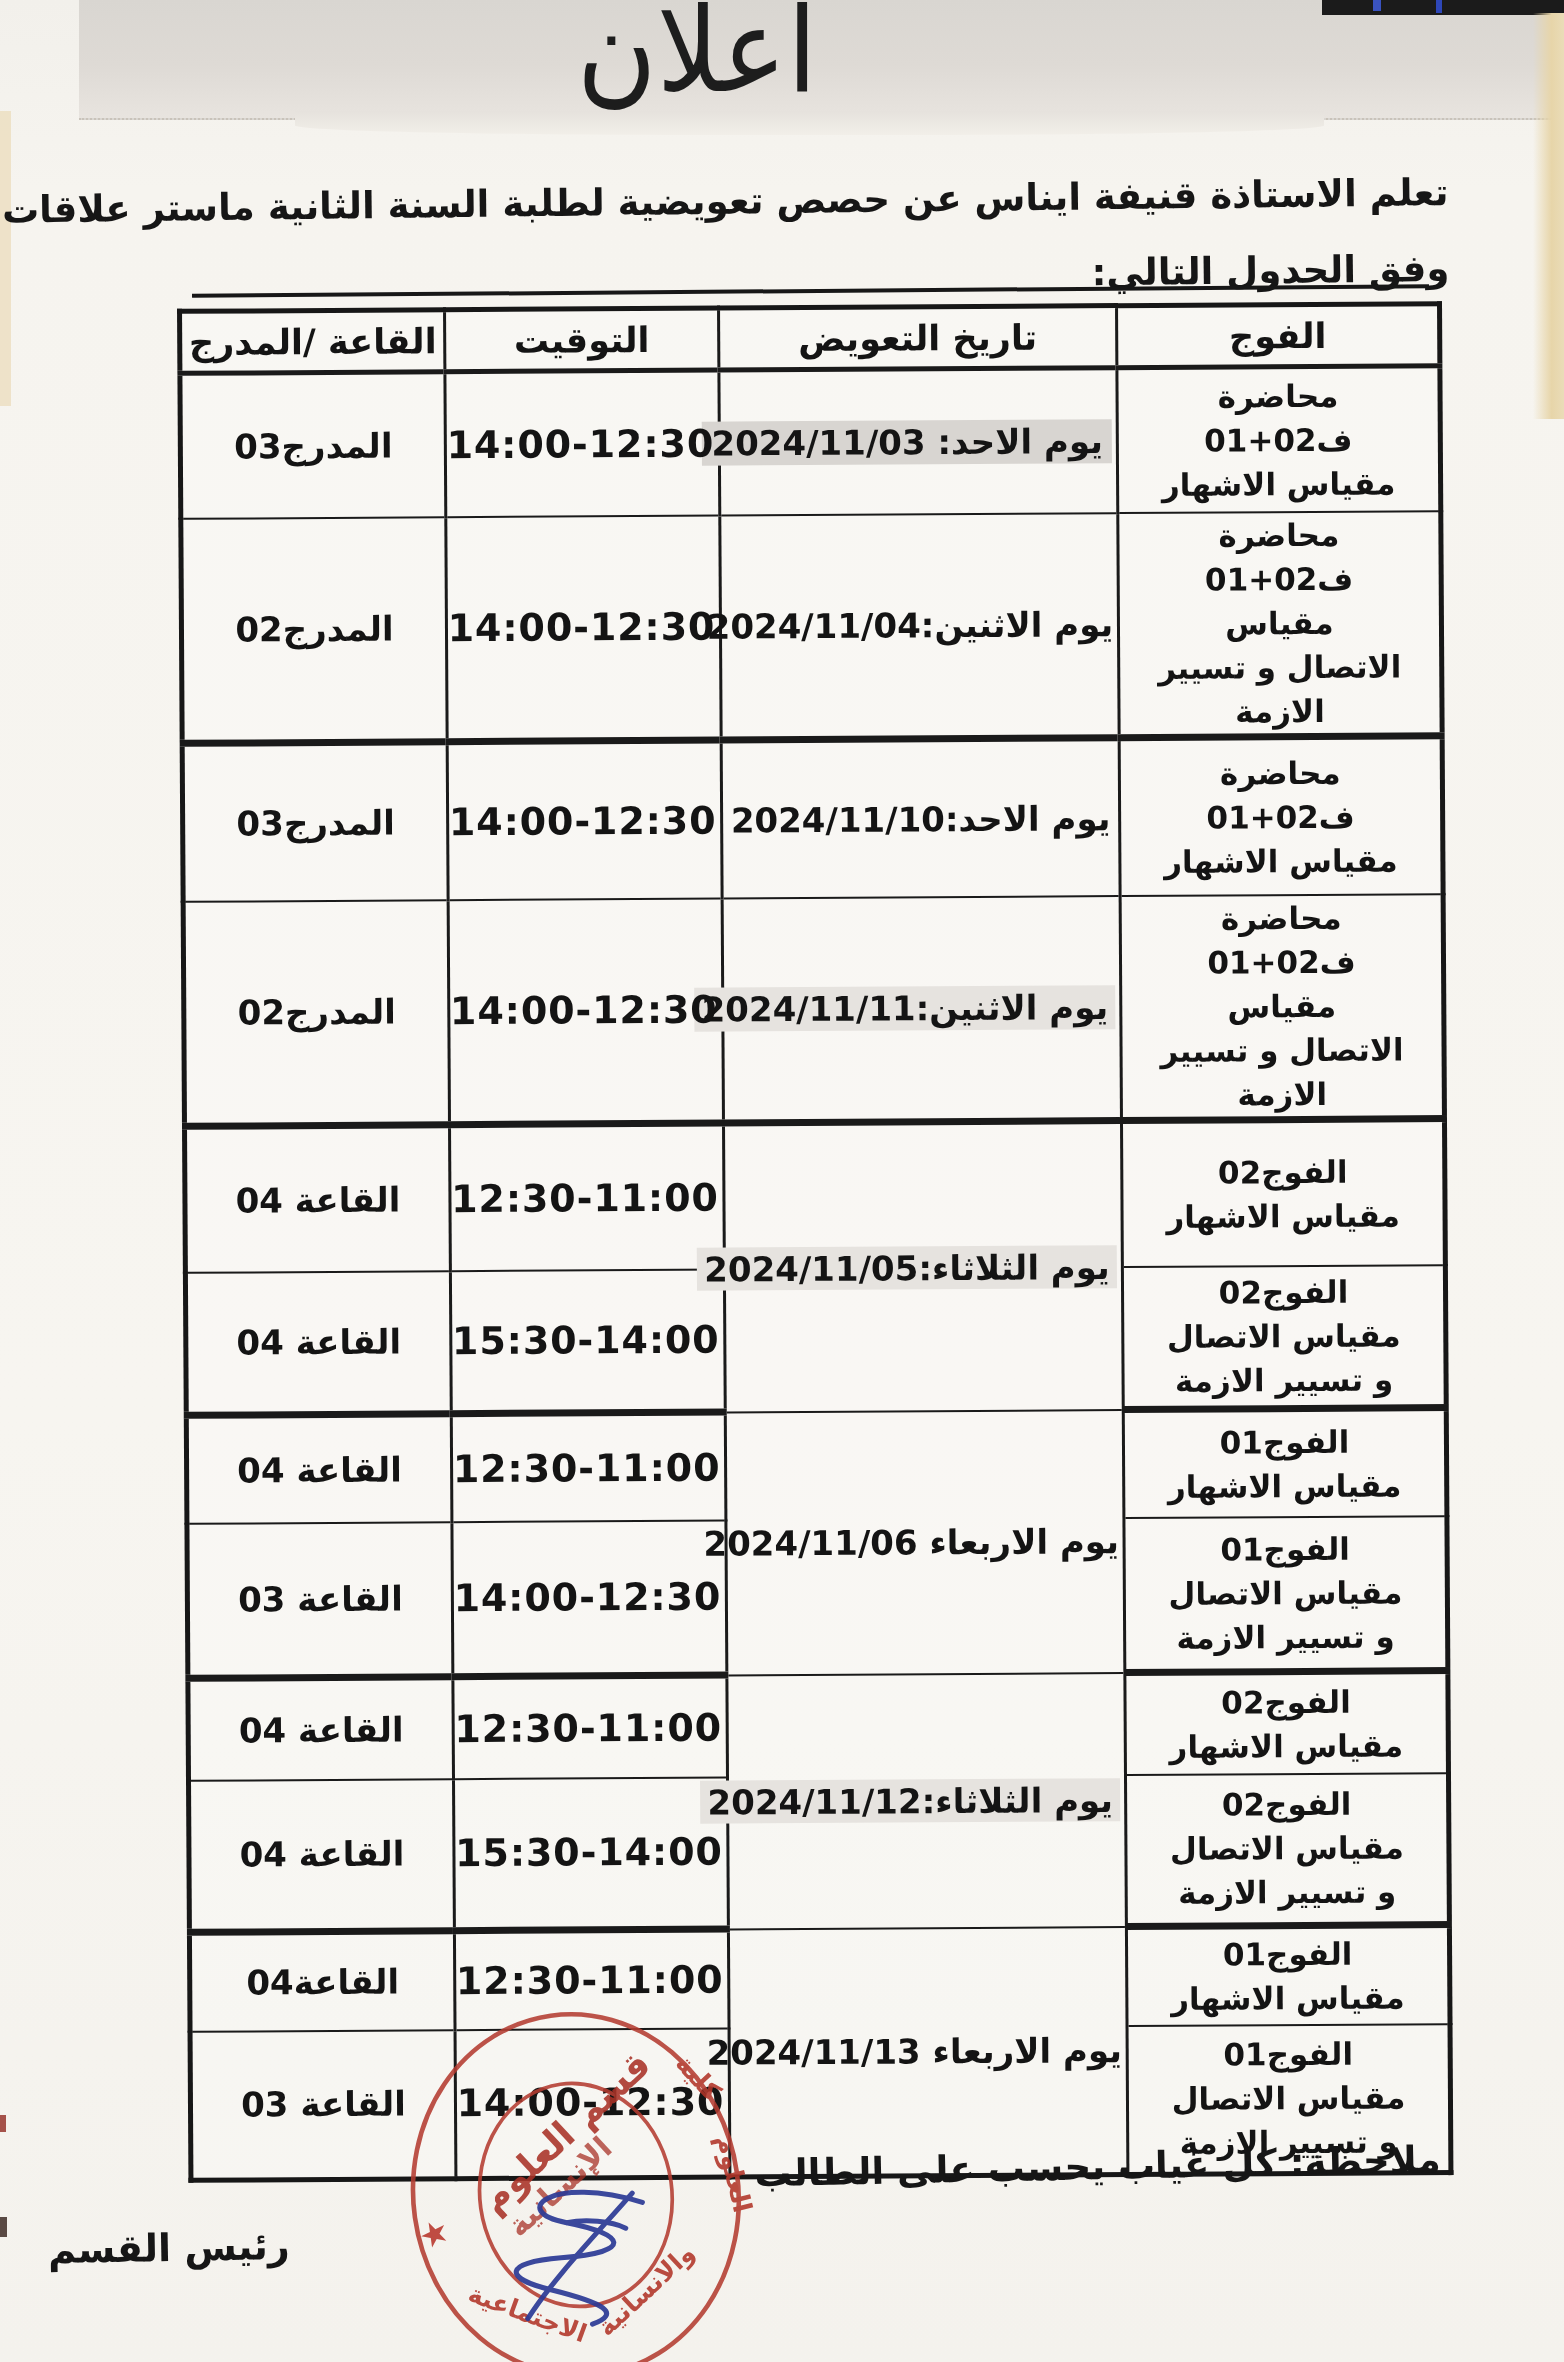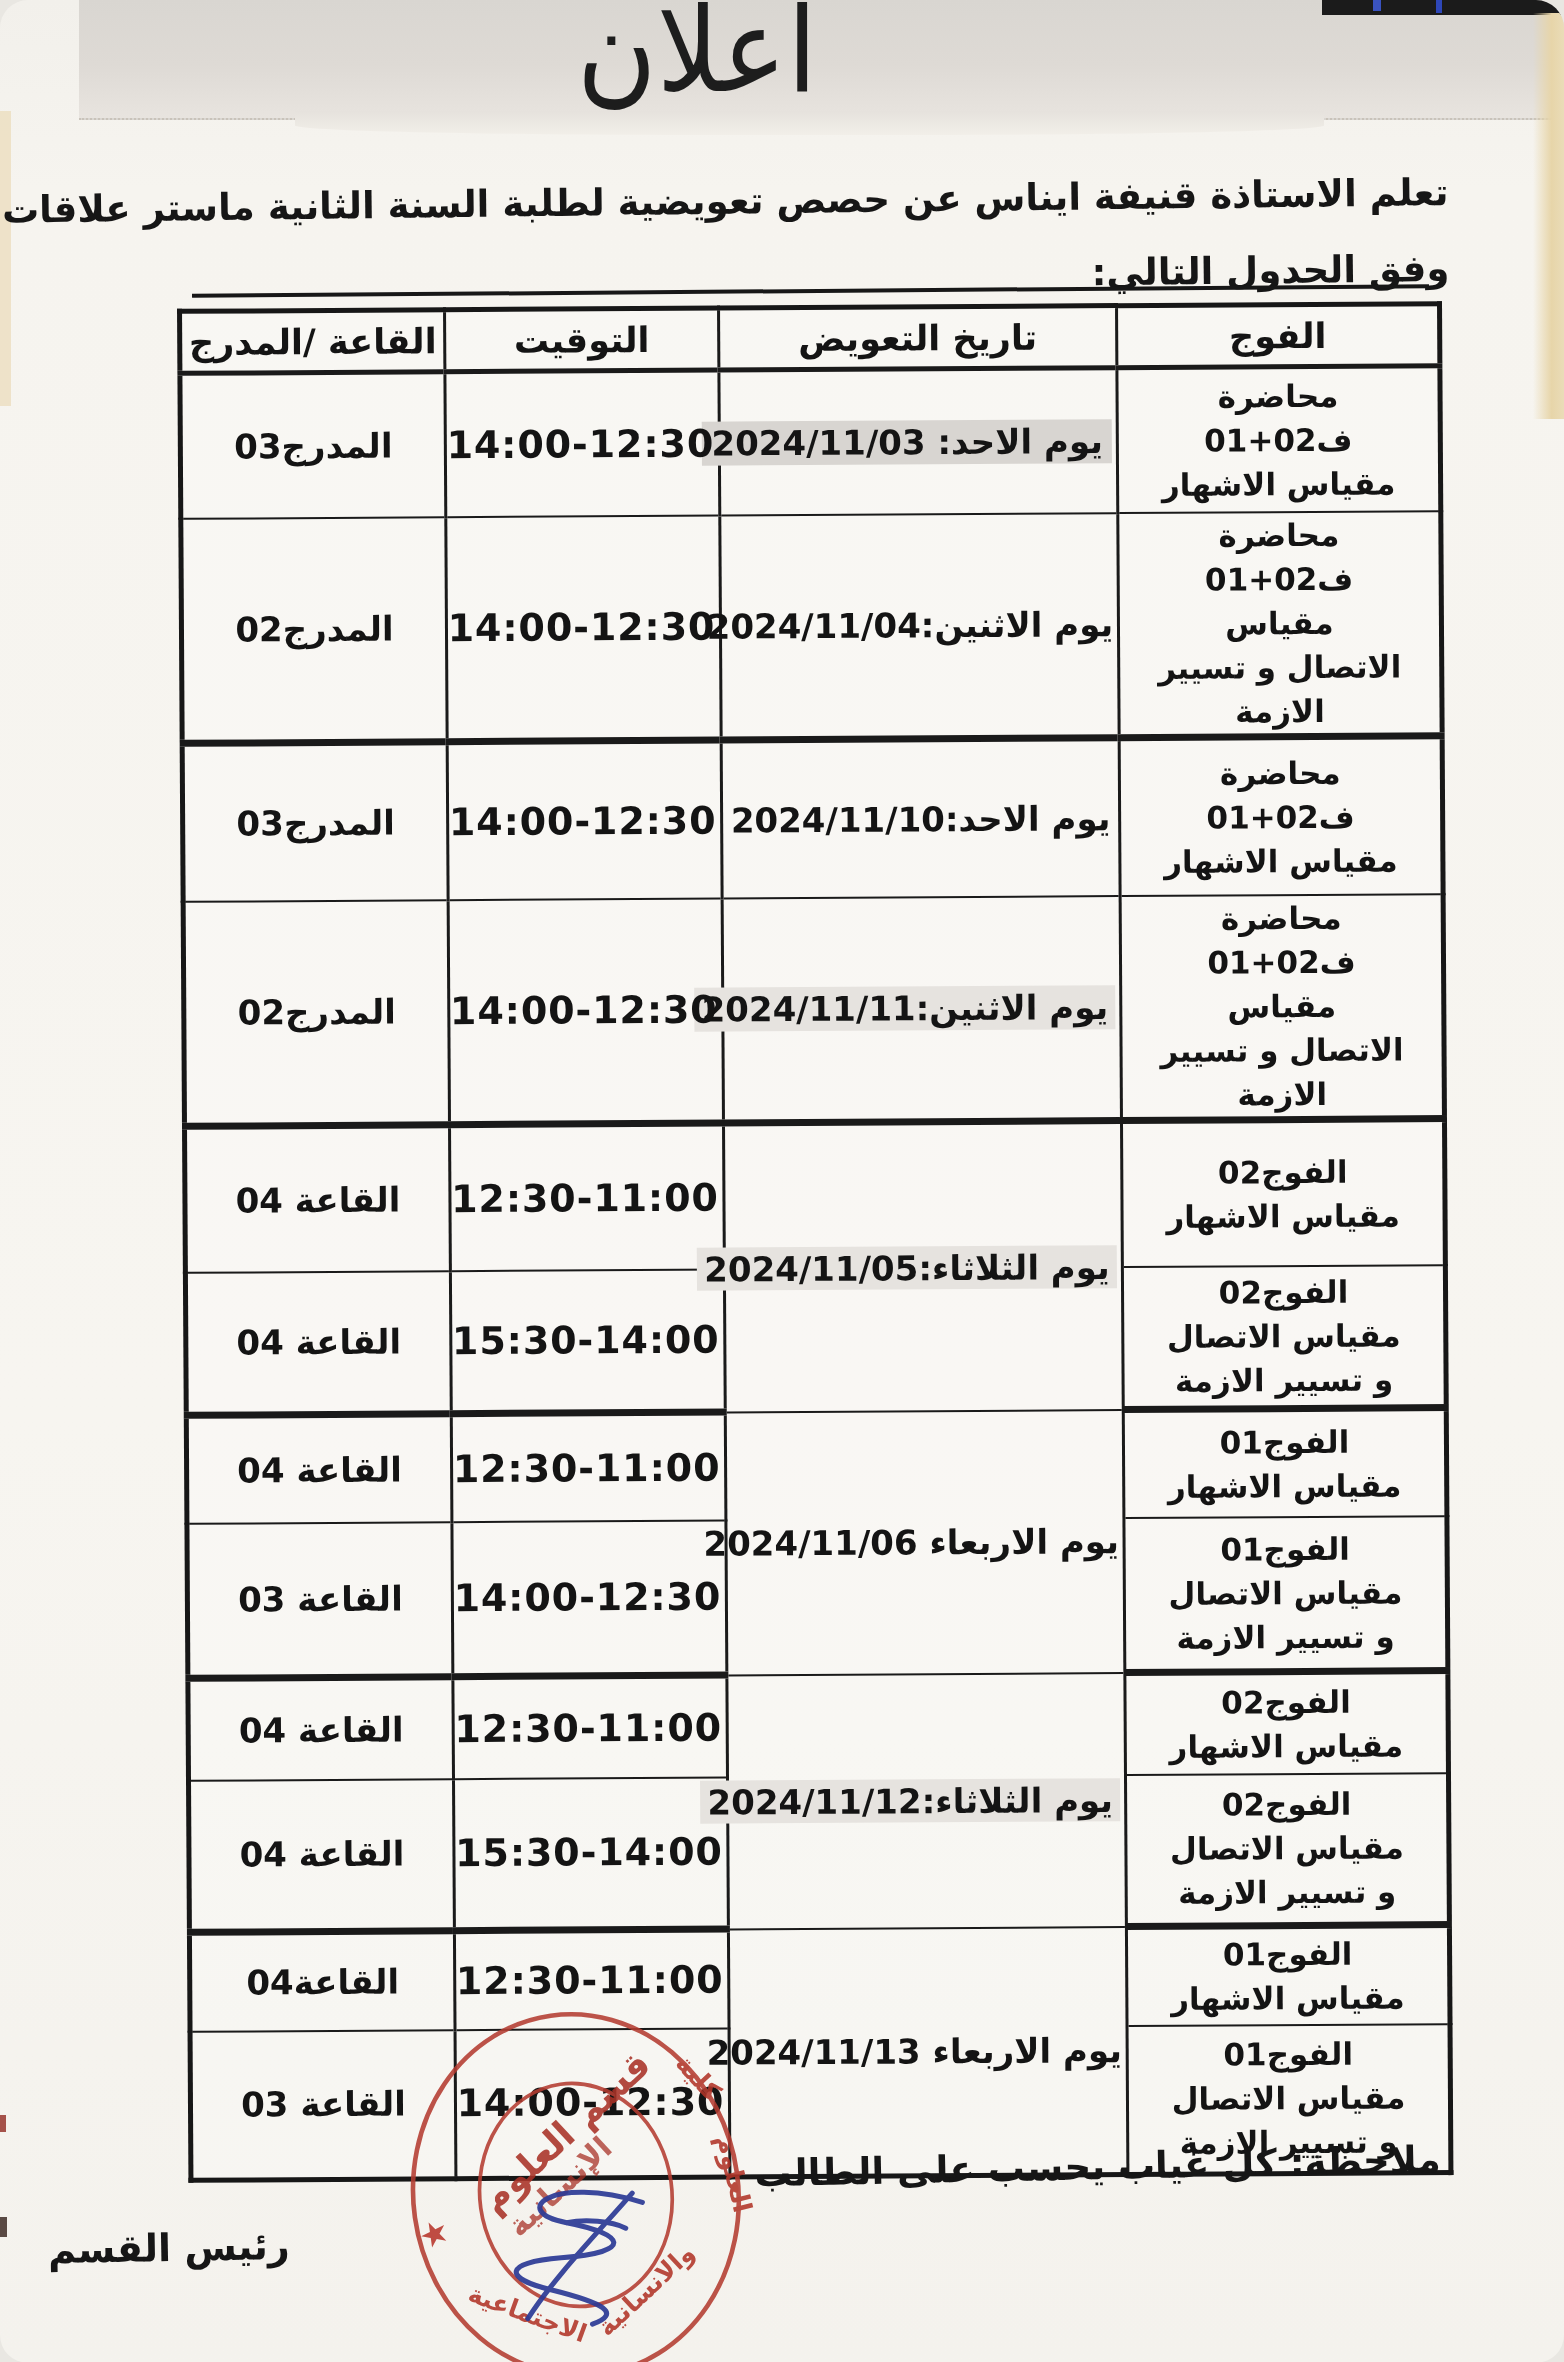--- a/index.html
+++ b/index.html
@@ -1,19 +1,19 @@
 <!DOCTYPE html>
 <html lang="ar" dir="rtl" style="font-size:14.8px"><head>
 <meta charset="utf-8">
 <style>
   html,body{margin:0;padding:0;background:#e9e7e2;}
   .page{
     position:relative;width:1564px;height:2363px;overflow:hidden;
     background:linear-gradient(180deg,#f2f0eb 0%,#f6f4ef 8%,#f7f5f0 60%,#f4f2ed 100%);
-    font-family:"DejaVu Sans", sans-serif;direction:rtl;color:#161616;border-radius:28px;
+    font-family:"DejaVu Sans", sans-serif;direction:rtl;color:#161616;
   }
   
   .band-gray{position:absolute;left:79px;right:0;top:0;height:118px;
     background:linear-gradient(180deg,#d9d6d1 0%,#dedad5 55%,#e8e4df 100%);
     border-bottom:2.8px dotted #c9c3ba;}
   .band-gray2{position:absolute;left:295px;right:240px;top:111px;height:24px;
     background:linear-gradient(180deg,#e6e2dd,#f2efe9);border-radius:0 0 40% 40%;}
   .corner-dark{position:absolute;right:0;top:0;width:242px;height:14.8px;background:#1b1b1b;}
   .tick-blue1{position:absolute;right:183px;top:0;width:8.3px;height:11px;background:#3a53c0;}
   .tick-blue2{position:absolute;right:122px;top:0;width:6.5px;height:13px;background:#2e47b8;}

